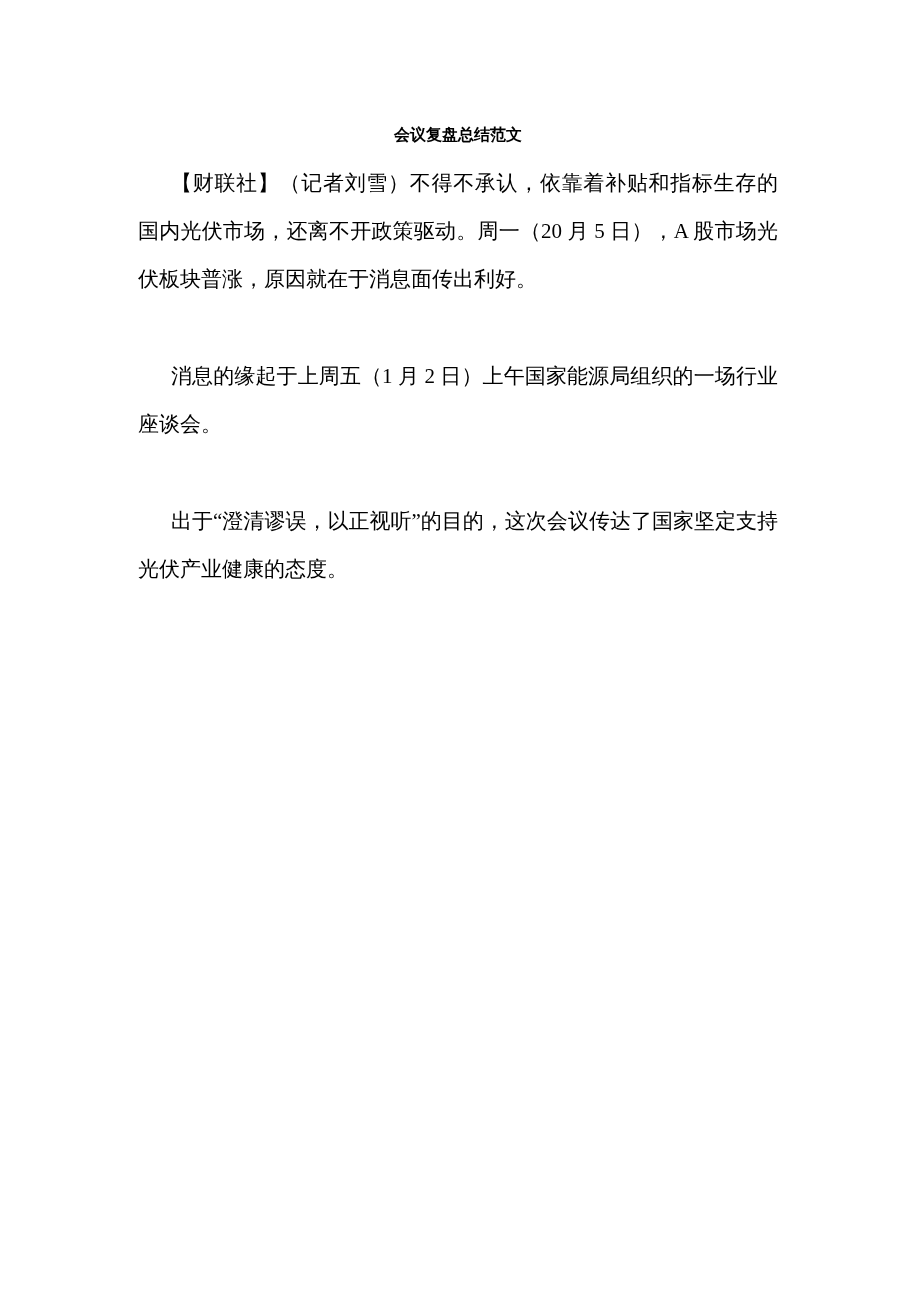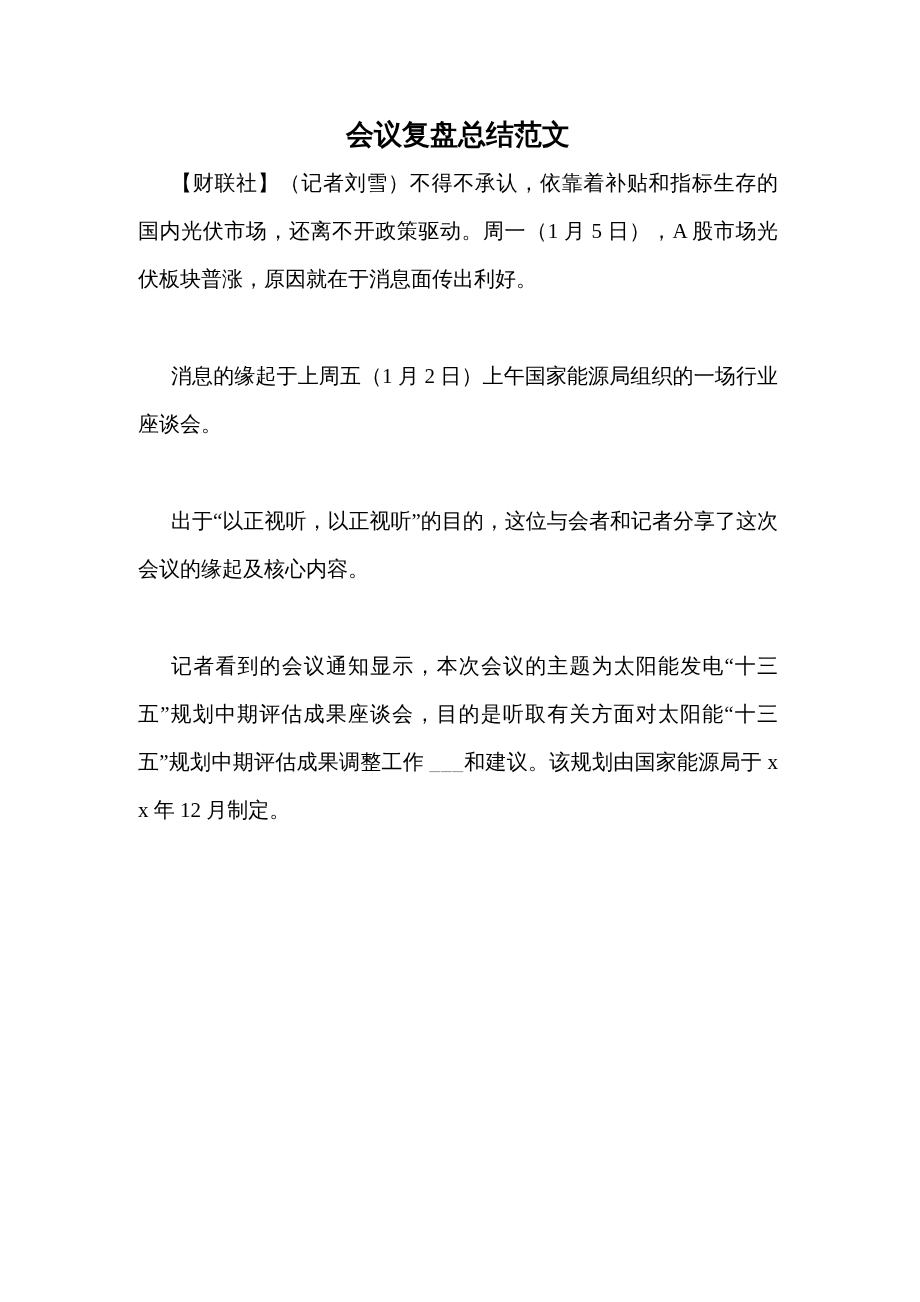--- a/index.html
+++ b/index.html
@@ -18,21 +18,21 @@
     font-family: "Liberation Serif", "DejaVu Serif", serif;
     color: var(--text-color);
   }
   .page {
     width: 920px;
     height: 1302px;
     background: var(--page-bg);
     padding: 111px 142px 0 138px;
   }
   .doc-title {
-    font-size: 28px;
+    font-size: 16px;
     line-height: 48px;
     font-weight: bold;
     text-align: center;
     color: var(--text-color);
   }
   .body-para {
     font-size: 21px;
     line-height: 48px;
     text-align: justify;
     text-indent: 33px;
@@ -47,22 +47,21 @@
     white-space: nowrap;
   }
 </style>
 </head>
 <body>
 
 <div class="page">
 
   <h1 class="doc-title">会议复盘总结范文</h1>
 
-  <p class="body-para">【财联社】（记者刘雪）不得不承认，依靠着补贴和指标生存的国内光伏市场，还离不开政策驱动。周一（1 月 5 日），A 股市场光伏板块普涨，原因就在于消息面传出利好。</p>
+  <p class="body-para">【财联社】（记者刘雪）不得不承认，依靠着补贴和指标生存的国内光伏市场，还离不开政策驱动。周一（20 月 5 日），A 股市场光伏板块普涨，原因就在于消息面传出利好。</p>
 
   <p class="body-para">消息的缘起于上周五（1 月 2 日）上午国家能源局组织的一场行业座谈会。</p>
 
 
-  <p class="body-para">出于“以正视听，以正视听”的目的，这位与会者和记者分享了这次会议的缘起及核心内容。</p>
+  <p class="body-para">出于“澄清谬误，以正视听”的目的，这次会议传达了国家坚定支持光伏产业健康的态度。</p>
 
-  <p class="body-para"><span>记者看到的会议通知显示，本次会议的主题为太阳能发电“十三五”规划中期评估成果座谈会，目的是听取有关方面对太阳能“十三五”规划中期评估成果调整工作 </span><span class="fill-blank">___</span><span>和建议。该规划由国家能源局于 xx 年 12 月制定。</span></p>
 
 </div>
 
 </body></html>

